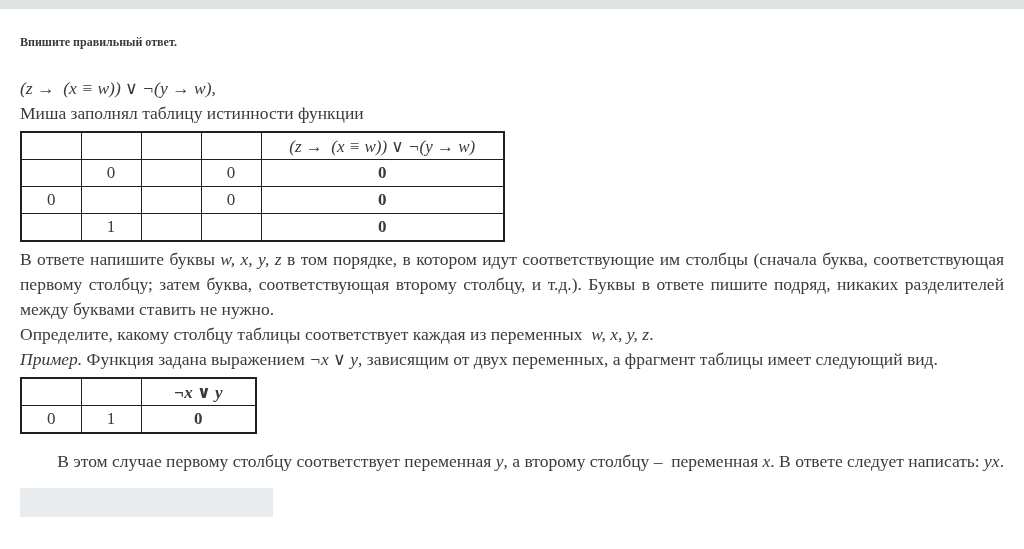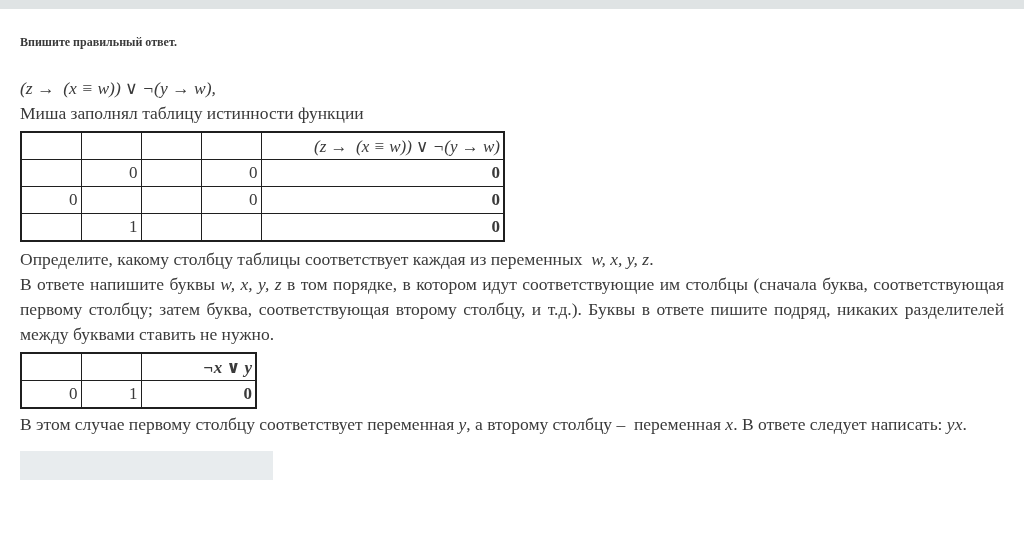--- a/index.html
+++ b/index.html
@@ -39,33 +39,33 @@
     table-layout: fixed;
     margin-top: 5px;
     border: 2px solid var(--table-border, #1f1f1f);
     font-size: 17px;
   }
   table.ttable td {
     border: 1px solid var(--table-border, #1f1f1f);
     height: 26px;
     padding: 0 3px;
     vertical-align: middle;
-    text-align: right;
+    text-align: center;
     overflow: hidden;
     white-space: nowrap;
   }
   col.narrow { width: 60px; }
   col.wide-main { width: 243px; }
   col.wide-ex { width: 115px; }
   td.formula-cell { font-style: italic; }
   td.formula-cell-bold { font-style: italic; font-weight: bold; }
   td.val-cell { font-weight: bold; }
 
   .after-table { margin-top: 5px; }
-  .example-outro { margin-top: 3px; }
+  .example-outro { margin-top: 15px; text-align: right; }
 
   .answer-input {
     display: block;
     margin-top: 14px;
     width: 253px;
     height: 29px;
     background: var(--answer-box, #e8ecee);
     border: none;
     outline: none;
     font-family: "Liberation Serif", "DejaVu Serif", serif;
@@ -123,22 +123,23 @@
       <td></td>
       <td>1</td>
       <td></td>
       <td></td>
       <td class="val-cell">0</td>
     </tr>
   </tbody>
     </table>
 
   <div class="after-table">
+    <div class="line just"><span>В ответе напишите буквы </span><span class="it">w, x, y, z</span><span> в том порядке, в котором идут соответствующие им столбцы (сначала буква, соответствующая первому столбцу; затем буква, соответствующая второму столбцу, и т.д.). Буквы в ответе пишите подряд, никаких разделителей между буквами ставить не нужно.</span></div>
     <div class="line"><span>Определите, какому столбцу таблицы соответствует каждая из переменных &nbsp;</span><span class="it">w, x, y, z</span><span>.</span></div>
-    <div class="line just"><span>В ответе напишите буквы </span><span class="it">w, x, y, z</span><span> в том порядке, в котором идут соответствующие им столбцы (сначала буква, соответствующая первому столбцу; затем буква, соответствующая второму столбцу, и т.д.). Буквы в ответе пишите подряд, никаких разделителей между буквами ставить не нужно.</span></div>
+    <div class="line just"><span class="it">Пример.</span><span> Функция задана выражением </span><span class="it">¬x ∨ y</span><span>, зависящим от двух переменных, а фрагмент таблицы имеет следующий вид.</span></div>
   </div>
 
   <table class="ttable">
     <colgroup>
       <col class="narrow">
         <col class="narrow">
         <col class="wide-ex">
     </colgroup>
     <tbody>
         <tr>

